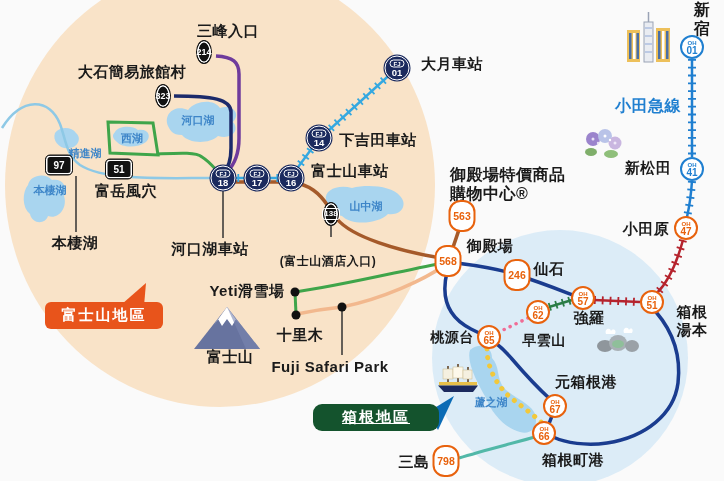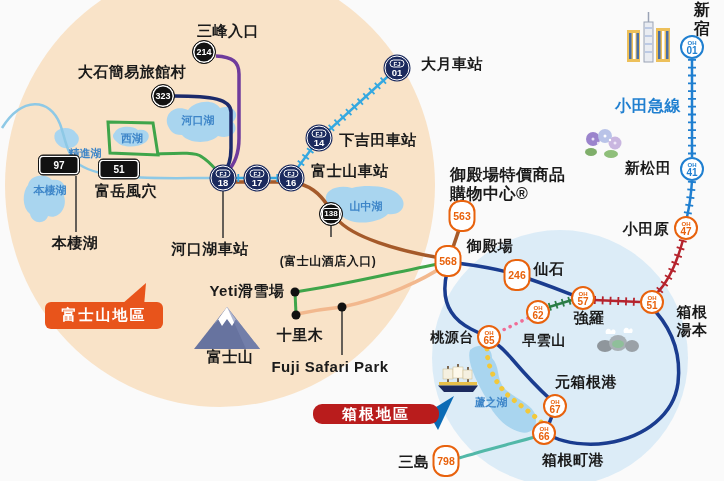--- a/index.html
+++ b/index.html
@@ -10,41 +10,41 @@
        color:#1a1a1a;white-space:pre-line;text-align:center;line-height:1.18;letter-spacing:0.5px;}
   .lbl.left{transform:translate(0,-50%);text-align:left;}
   .lbl.sz14{font-size:14px;}
   .lbl.sz12{font-size:12px;}
   .lbl.sz16{font-size:16px;}
   .lake-lbl{position:absolute;transform:translate(-50%,-50%);font-weight:bold;font-size:11px;
        color:#3d85c8;white-space:nowrap;}
   .blue-lbl{color:#1f7fd0;}
   .badge{position:absolute;transform:translate(-50%,-50%);display:flex;flex-direction:column;
        align-items:center;justify-content:center;box-sizing:border-box;}
-  .b-circle{width:24px;height:24px;border-radius:50%;background:#121212;border:1.5px solid #121212;
+  .b-circle{width:16px;height:24px;border-radius:50%;background:#121212;border:1.5px solid #121212;
        box-shadow:inset 0 0 0 1.5px #fff;color:#fff;font-weight:bold;font-size:9px;}
-  .b-square{width:42px;height:21px;border-radius:5px;background:#121212;border:1.5px solid #121212;
+  .b-square{width:28px;height:21px;border-radius:5px;background:#121212;border:1.5px solid #121212;
        box-shadow:inset 0 0 0 1.5px #fff;color:#fff;font-weight:bold;font-size:10px;}
   .b-rect-num{border:1px solid #fff;border-radius:3px;padding:0 1px;font-size:8px;line-height:1.2;}
   .fj{width:25px;height:25px;border-radius:50%;background:#1b2a5e;border:1.5px solid #fff;
        box-shadow:0 0 0 1px #1b2a5e;color:#fff;}
   .fj .pfx{font-size:6px;font-weight:bold;line-height:1;border:1px solid #fff;border-radius:6px;
        padding:0 2.5px;margin-top:1px;}
   .fj .num{font-size:9.5px;font-weight:bold;line-height:1.1;}
   .oh{width:24px;height:24px;border-radius:50%;background:#fff;}
   .oh .pfx{font-size:6px;font-weight:bold;line-height:1;margin-top:1px;}
   .oh .num{font-size:10px;font-weight:bold;line-height:1;}
   .oh-blue{border:2px solid #1f7fd0;color:#1f7fd0;}
   .oh-orange{border:2px solid #e8620d;color:#e8620d;}
   .r-orange{min-width:27px;height:32px;border-radius:12px;background:#fff;border:2px solid #e8620d;
        color:#e8620d;font-weight:bold;font-size:10.5px;padding:0 2px;}
   .region-badge{position:absolute;display:flex;align-items:center;justify-content:center;
        color:#fff;font-weight:bold;font-size:15px;letter-spacing:2px;}
   #fuji-region{left:45px;top:302px;width:118px;height:27px;background:#e8541b;border-radius:6px;}
-  #hakone-region{left:313px;top:404px;width:126px;height:20px;background:#b91c1c;border-radius:9px;}
+  #hakone-region{left:313px;top:404px;width:126px;height:27px;background:#14532d;border-radius:9px;text-decoration:underline;}
   .icon{position:absolute;}
 </style>
 </head>
 <body>
 
 <div id="map">
 
 <svg id="base" width="724" height="481" viewBox="0 0 724 481">
 
   <ellipse cx="220" cy="185" rx="215" ry="222" fill="#f9e3c8"></ellipse>

